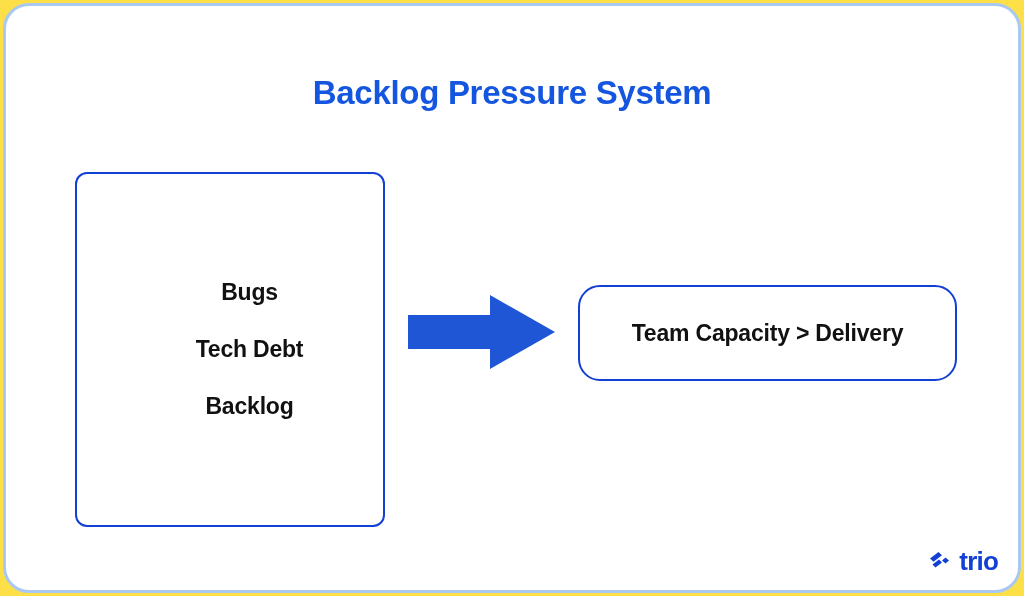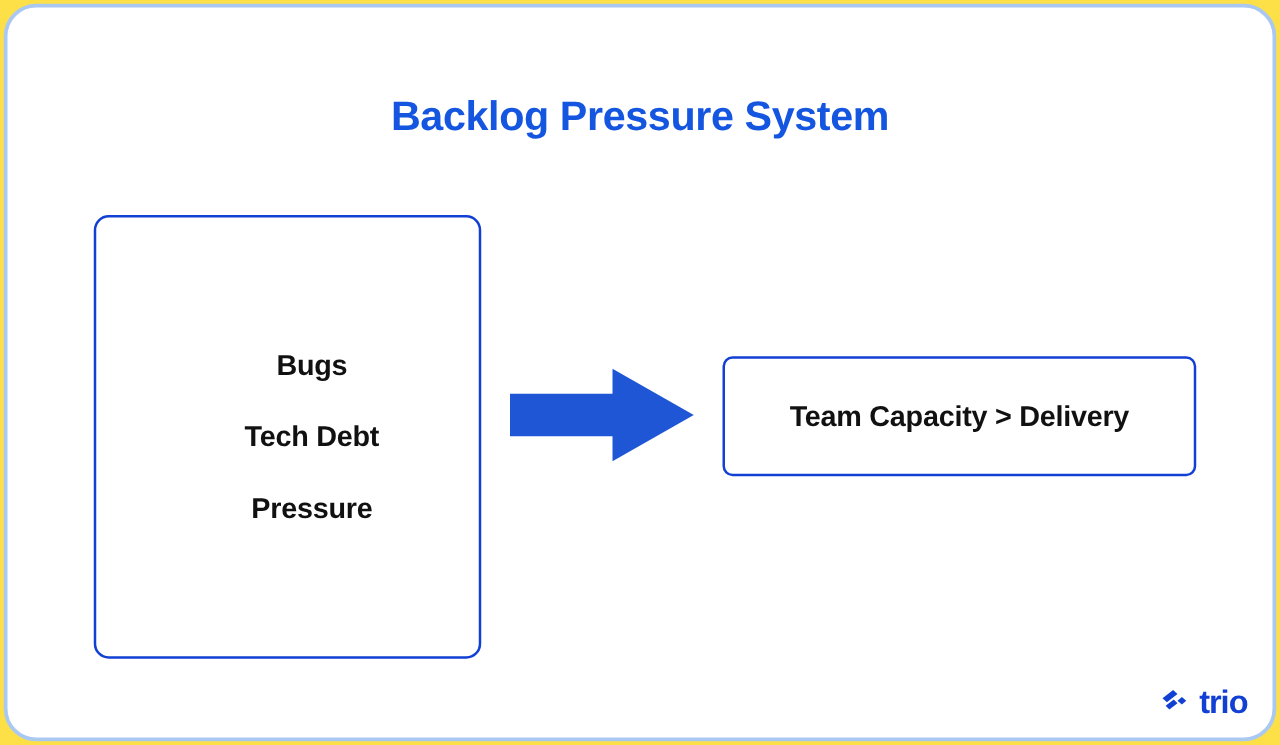--- a/index.html
+++ b/index.html
@@ -73,21 +73,21 @@
     height: 78px;
   }
   .target-box {
     position: absolute;
     left: 578px;
     top: 285px;
     width: 379px;
     height: 96px;
     box-sizing: border-box;
     border: 2px solid #1340d4;
-    border-radius: 8px;
+    border-radius: 22px;
     background: #ffffff;
     display: flex;
     justify-content: center;
     align-items: center;
   }
   .target-label {
     font-size: 23px;
     font-weight: bold;
     color: #111111;
     letter-spacing: -0.2px;
@@ -120,21 +120,21 @@
 
 <div class="canvas">
 
   <div class="frame"></div>
 
   <div class="title">Backlog Pressure System</div>
 
   <div class="source-box">
     <div class="source-item">Bugs</div>
     <div class="source-item">Tech Debt</div>
-    <div class="source-item">Pressure</div>
+    <div class="source-item">Backlog</div>
   </div>
 
   <div class="arrow">
     <svg width="148" height="78" viewBox="0 0 148 78" xmlns="http://www.w3.org/2000/svg">
       <polygon points="0,22 82,22 82,2 147,39 82,76 82,56 0,56" fill="#1e56d6"></polygon>
     </svg>
   </div>
 
   <div class="target-box">
     <span class="target-label">Team Capacity &gt; Delivery</span>

